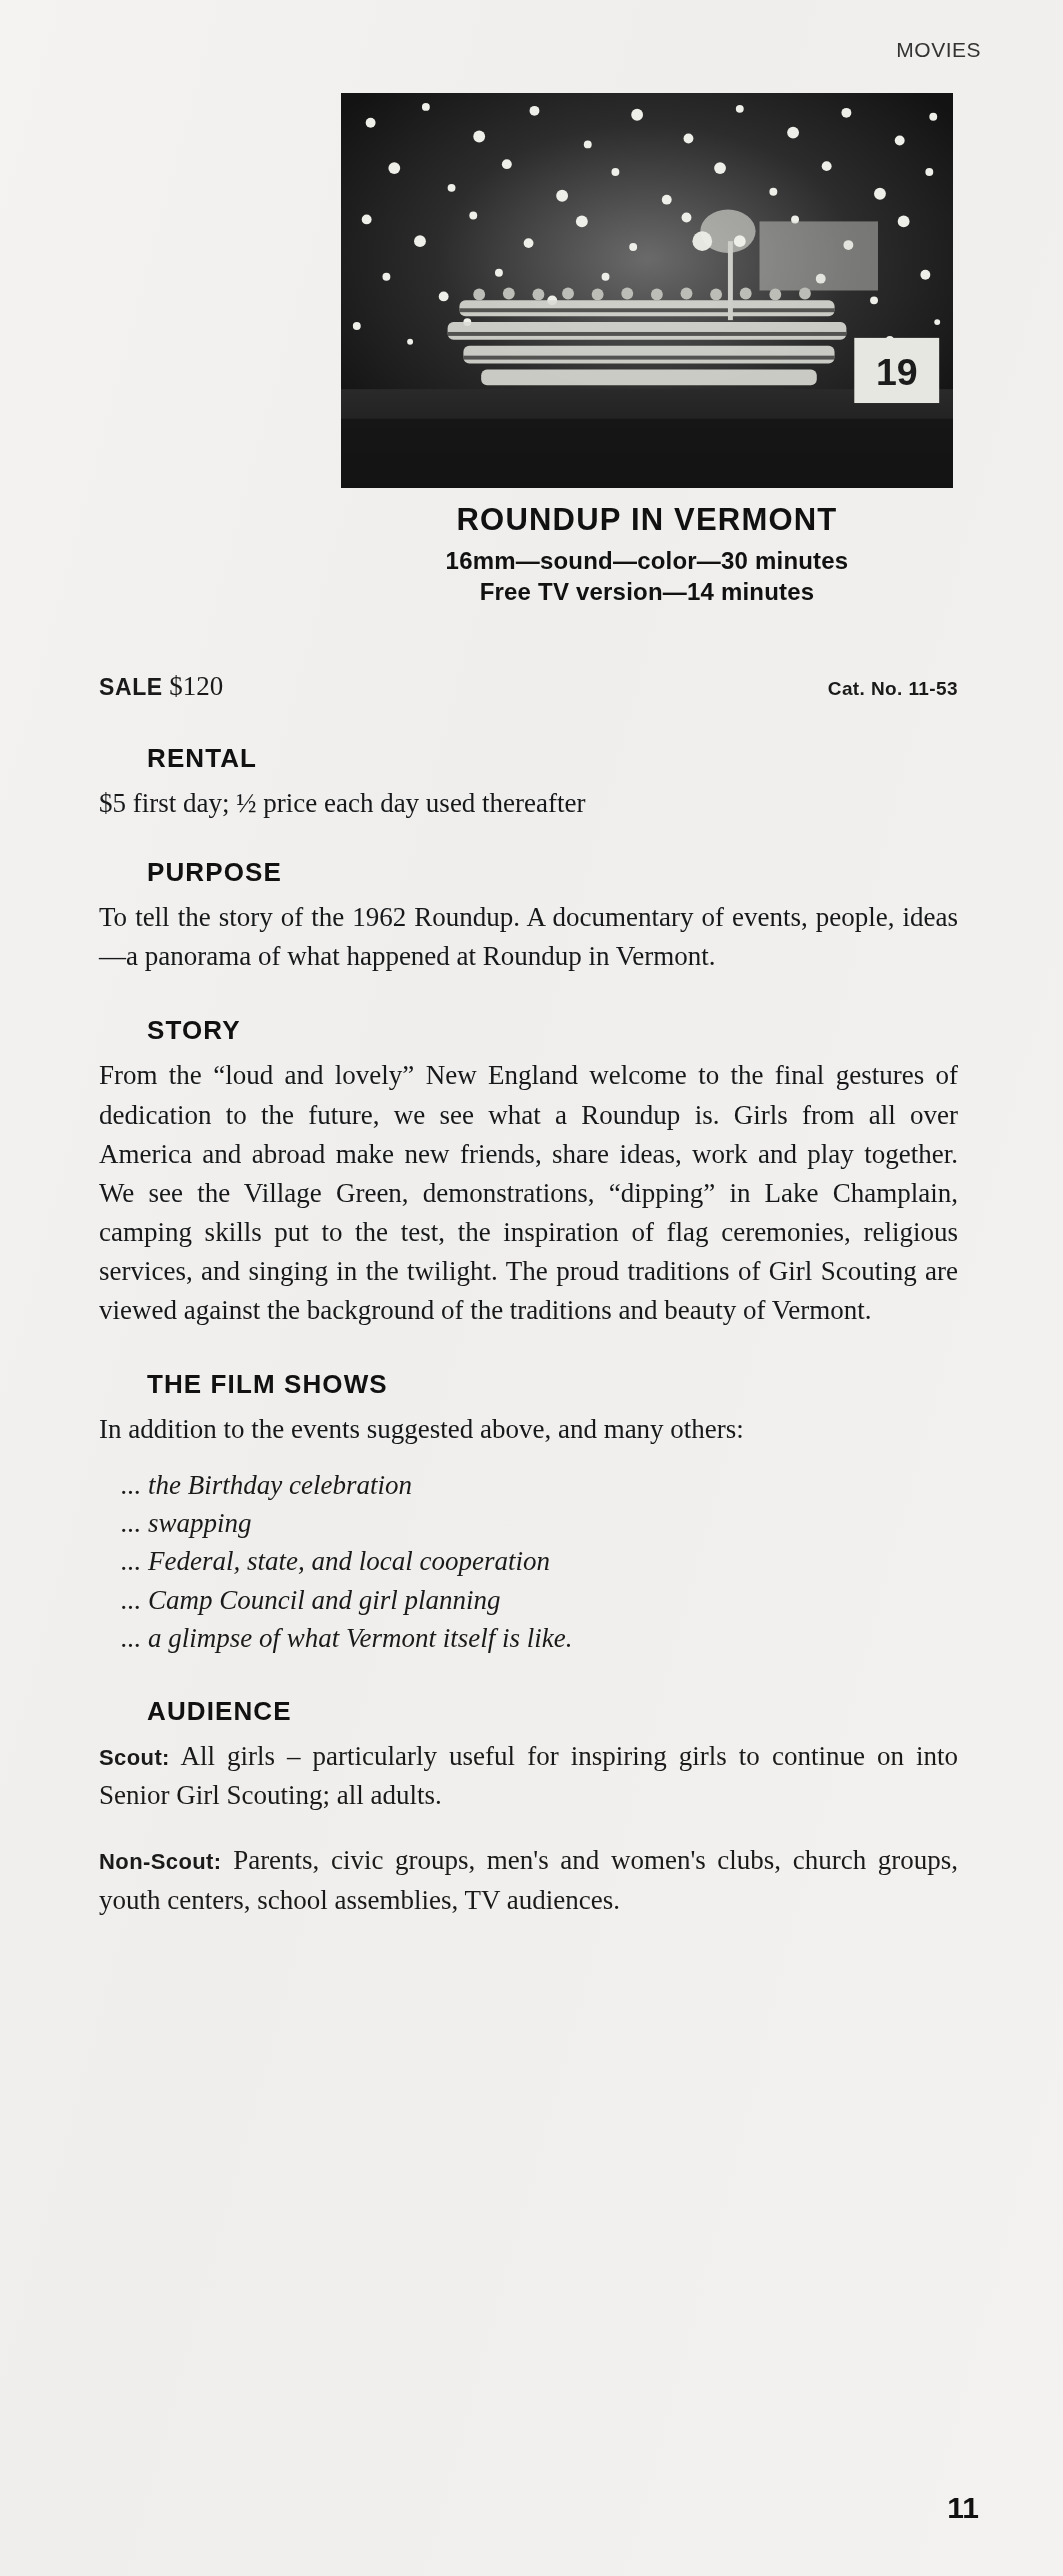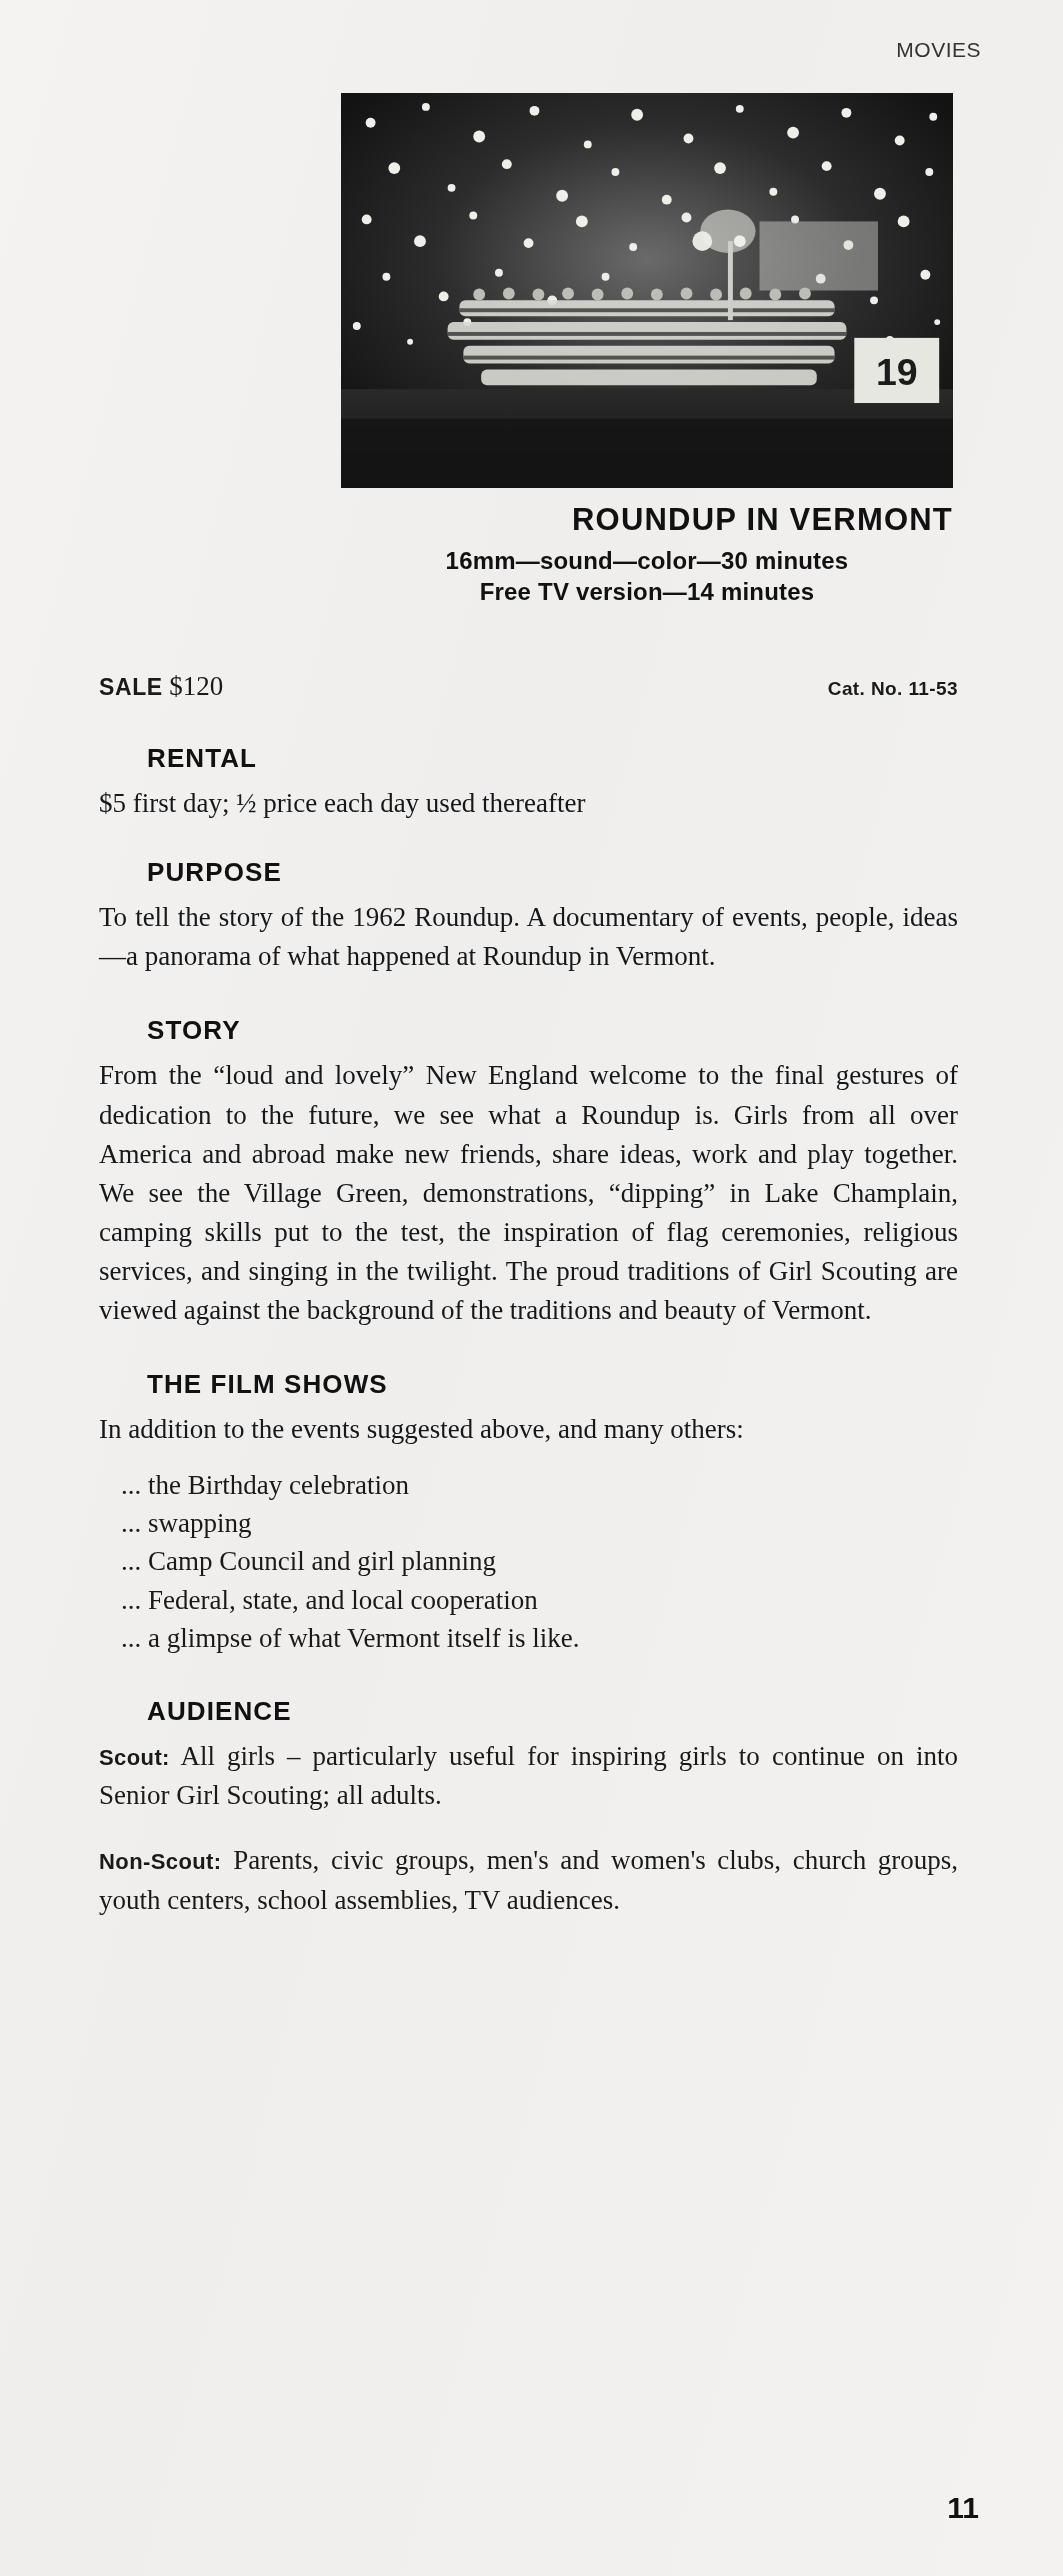--- a/index.html
+++ b/index.html
@@ -42,21 +42,21 @@
     width: 612px;
     height: 395px;
     position: relative;
     overflow: hidden;
     background: #1b1b1b;
     display: block;
   }
   .photo svg { display: block; }
   .film-title {
     margin-top: 14px;
-    text-align: right;
+    text-align: center;
     font-family: "Liberation Sans", sans-serif;
     font-weight: bold;
     font-size: 31px;
     letter-spacing: 1.2px;
     color: #111;
   }
   .film-sub {
     text-align: center;
     font-family: "Liberation Sans", sans-serif;
     font-weight: bold;
@@ -116,21 +116,21 @@
   .body-text.nojust { text-align: left; }
   .block { margin-bottom: 39px; }
   .block.tight { margin-bottom: 34px; }
   .bullets {
     font-family: "Liberation Serif", serif;
     font-size: 27px;
     line-height: 1.42;
     margin-top: 16px;
     padding-left: 22px;
   }
-  .bullets div { white-space: nowrap; }
+  .bullets div { white-space: nowrap; font-style: italic; }
   .aud-para {
     font-family: "Liberation Serif", serif;
     font-size: 27px;
     line-height: 1.45;
     text-align: justify;
     margin-bottom: 26px;
   }
   .aud-lbl {
     font-family: "Liberation Sans", sans-serif;
     font-weight: bold;
@@ -291,22 +291,22 @@
       <div class="section-head">STORY</div>
       <div class="body-text">From the “loud and lovely” New England welcome to the final gestures of dedication to the future, we see what a Roundup is. Girls from all over America and abroad make new friends, share ideas, work and play together. We see the Village Green, demonstrations, “dipping” in Lake Champlain, camping skills put to the test, the inspiration of flag ceremonies, religious services, and singing in the twilight. The proud traditions of Girl Scouting are viewed against the background of the traditions and beauty of Vermont.</div>
     </div>
 
     <div class="block">
       <div class="section-head">THE FILM SHOWS</div>
       <div class="body-text">In addition to the events suggested above, and many others:</div>
       <div class="bullets">
         <div>... the Birthday celebration</div>
         <div>... swapping</div>
+        <div>... Federal, state, and local cooperation</div>
         <div>... Camp Council and girl planning</div>
-        <div>... Federal, state, and local cooperation</div>
         <div>... a glimpse of what Vermont itself is like.</div>
       </div>
     </div>
 
     <div class="block">
       <div class="section-head">AUDIENCE</div>
       <div class="aud-para">
         <span class="aud-lbl">Scout:</span><span> All girls – particularly useful for inspiring girls to continue on into Senior Girl Scouting; all adults.</span>
       </div>
       <div class="aud-para">

